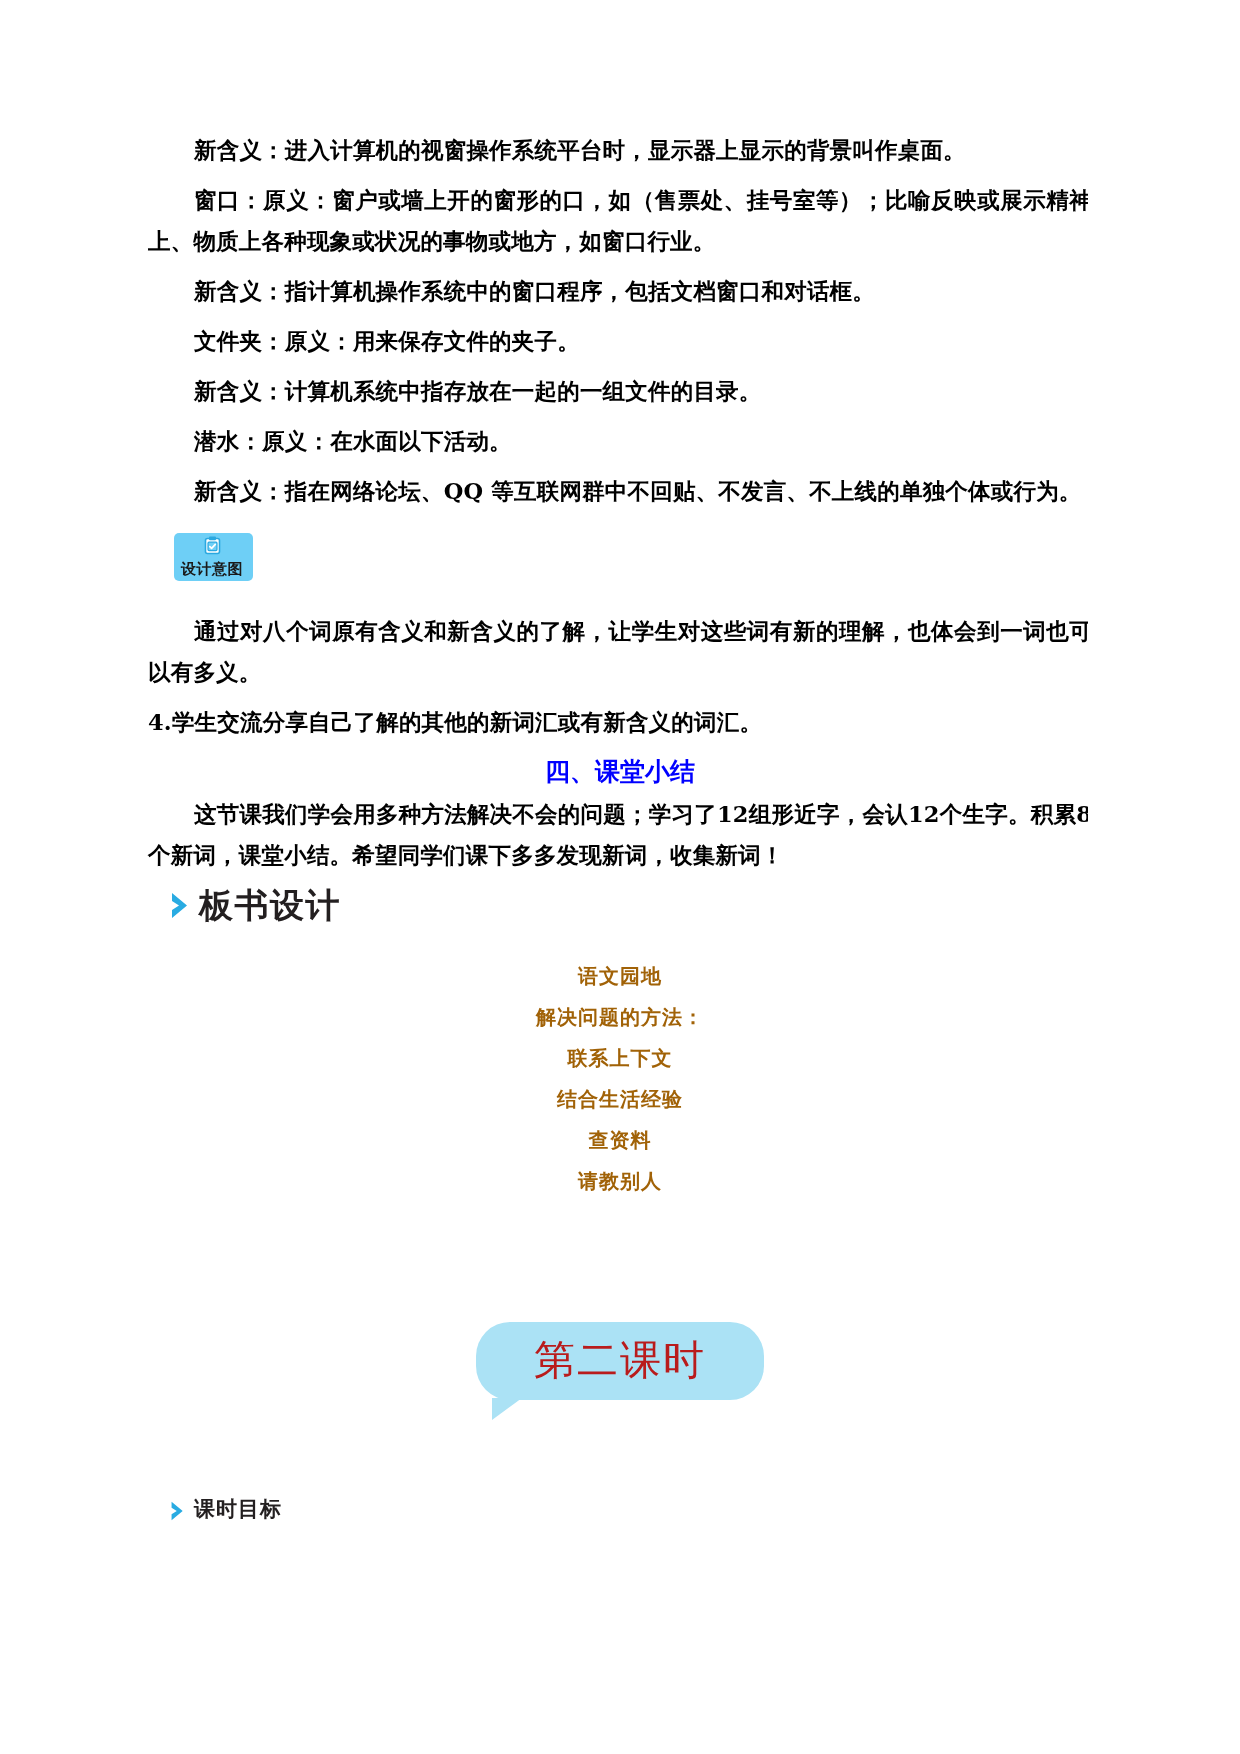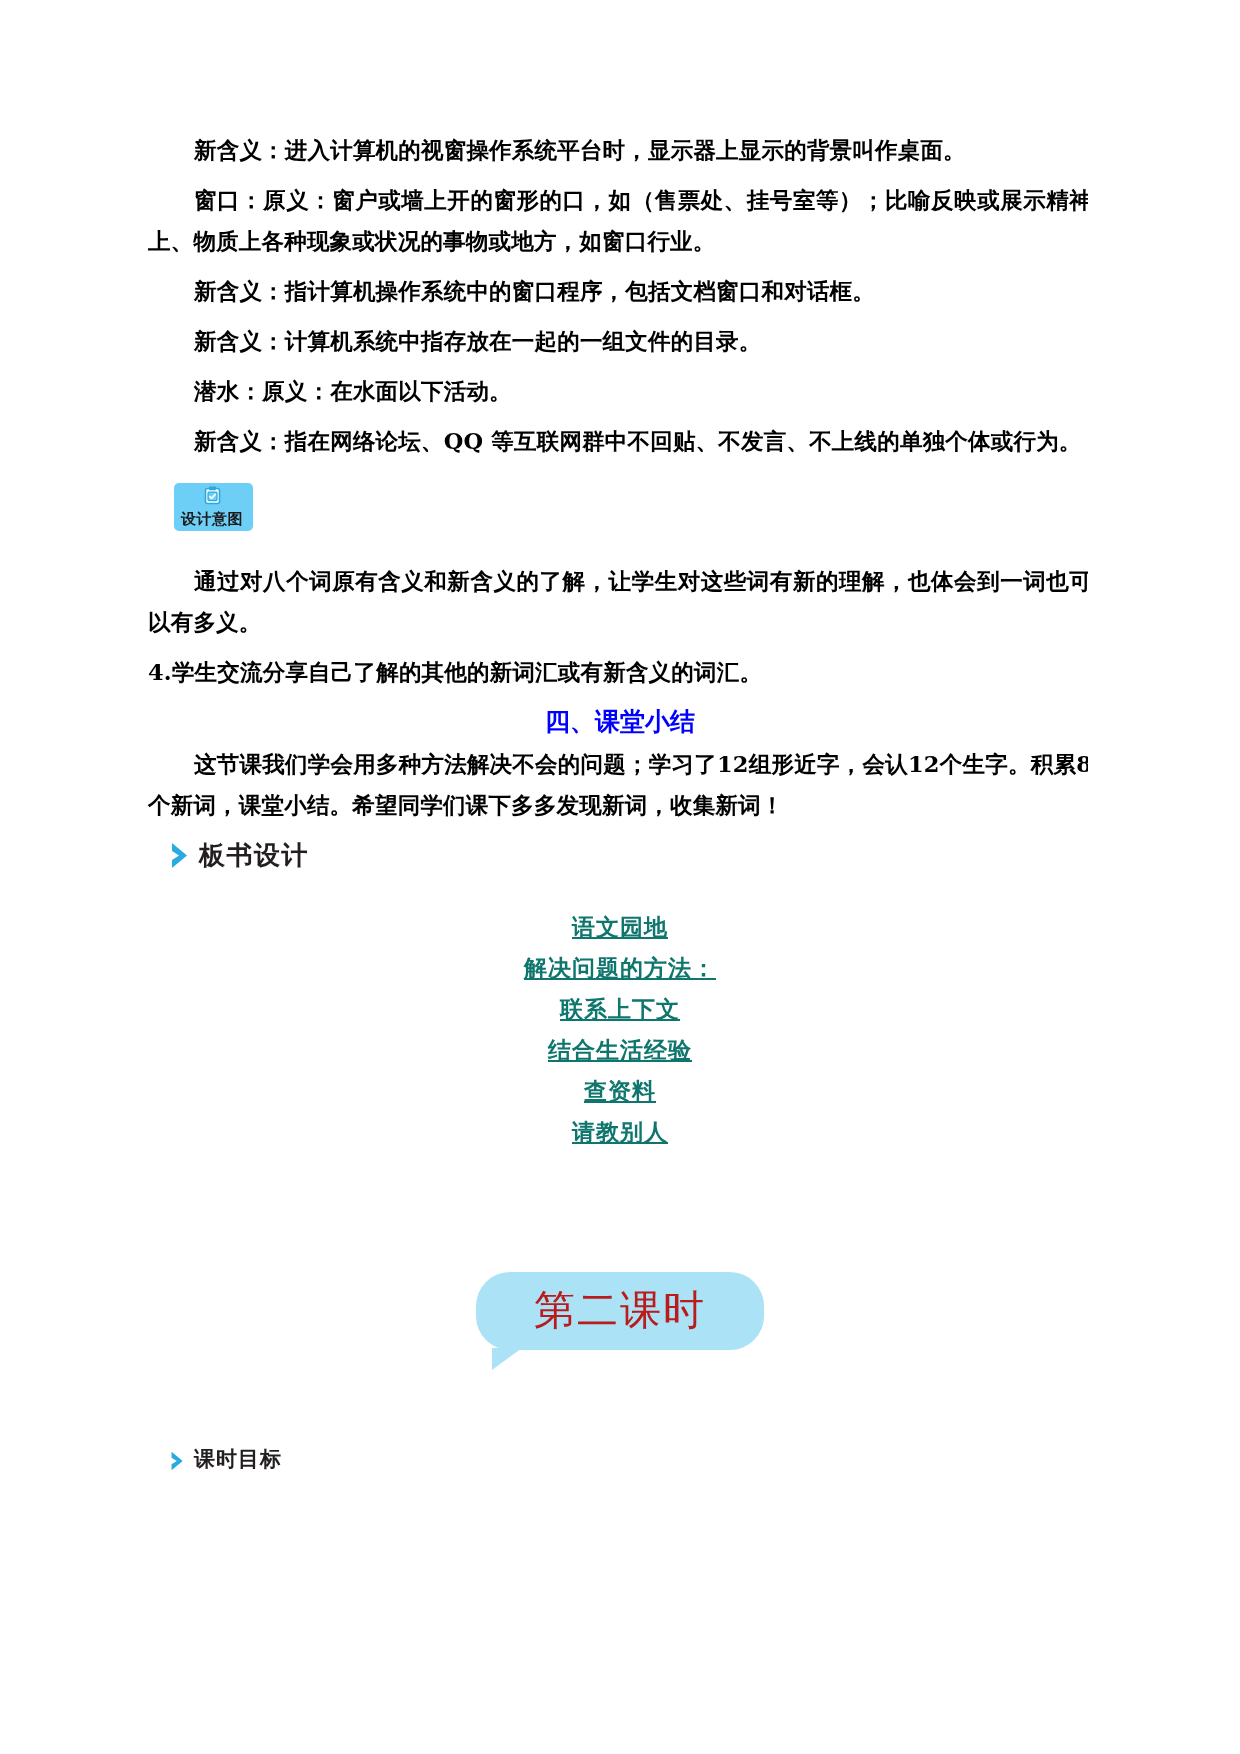--- a/index.html
+++ b/index.html
@@ -89,41 +89,40 @@
   .arrow-heading .chev-icon {
     display: inline-block;
     width: 20px;
     height: 27px;
     flex: 0 0 auto;
   }
   .arrow-heading .chev-icon svg { display: block; }
   .arrow-heading .heading-text {
     font-family: "DejaVu Sans", "Liberation Sans", sans-serif;
     font-weight: bold;
-    font-size: 26px;
+    font-size: 34px;
     line-height: 30px;
     color: #231f20;
     letter-spacing: 1.5px;
   }
   .arrow-heading.small .chev-icon { width: 15px; height: 20px; }
   .arrow-heading.small .heading-text { font-size: 21px; letter-spacing: 1px; font-family: Liberation Mono, monospace; }
 
   
   .board {
     margin: 36px 0 0 0;
     text-align: center;
   }
   .board-line {
     font-family: "DejaVu Serif", "Liberation Serif", serif;
     font-weight: bold;
-    font-size: 23px;
+    font-size: 20px;
     line-height: 41px;
-    color: #0f766e;
+    color: #a16207;
     letter-spacing: 1px;
-    text-decoration: underline;
   }
 
   
   .bubble-wrap {
     margin-top: 120px;
     display: flex;
     justify-content: center;
   }
   .bubble {
     position: relative;
@@ -156,20 +155,21 @@
 </head>
 <body>
 
 <div class="page">
   <div class="content">
 
     
     <p class="para indent">新含义：进入计算机的视窗操作系统平台时，显示器上显示的背景叫作桌面。</p>
     <p class="para indent">窗口：原义：窗户或墙上开的窗形的口，如（售票处、挂号室等）；比喻反映或展示精神上、物质上各种现象或状况的事物或地方，如窗口行业。</p>
     <p class="para indent">新含义：指计算机操作系统中的窗口程序，包括文档窗口和对话框。</p>
+    <p class="para indent">文件夹：原义：用来保存文件的夹子。</p>
     <p class="para indent">新含义：计算机系统中指存放在一起的一组文件的目录。</p>
     <p class="para indent">潜水：原义：在水面以下活动。</p>
     <p class="para indent">新含义：指在网络论坛、QQ 等互联网群中不回贴、不发言、不上线的单独个体或行为。</p>
 
     
     <div class="intent-badge">
       <span class="clip-icon">
         <svg width="17" height="19" viewBox="0 0 17 19">
           <rect x="1.5" y="2.5" width="14" height="15" rx="2" fill="#ffffff" stroke="#2AA8E0" stroke-width="1.6"></rect>
           <rect x="5" y="0.6" width="7" height="3.6" rx="1" fill="#2AA8E0"></rect>

